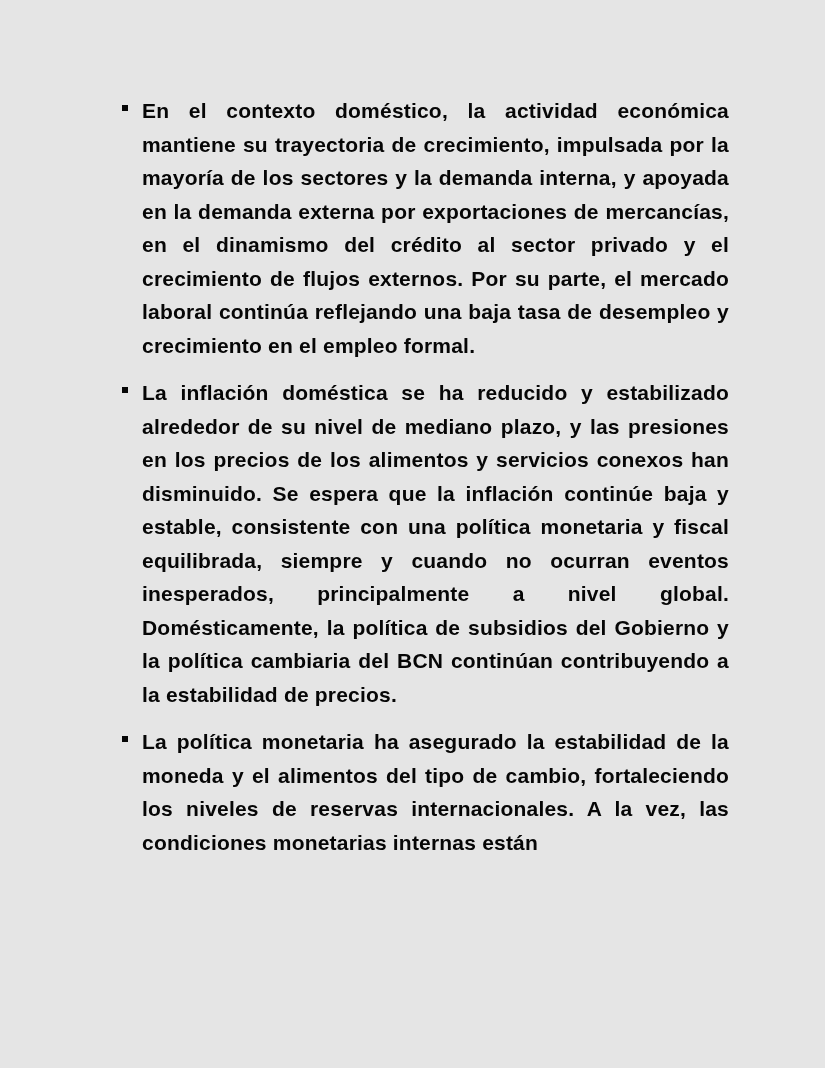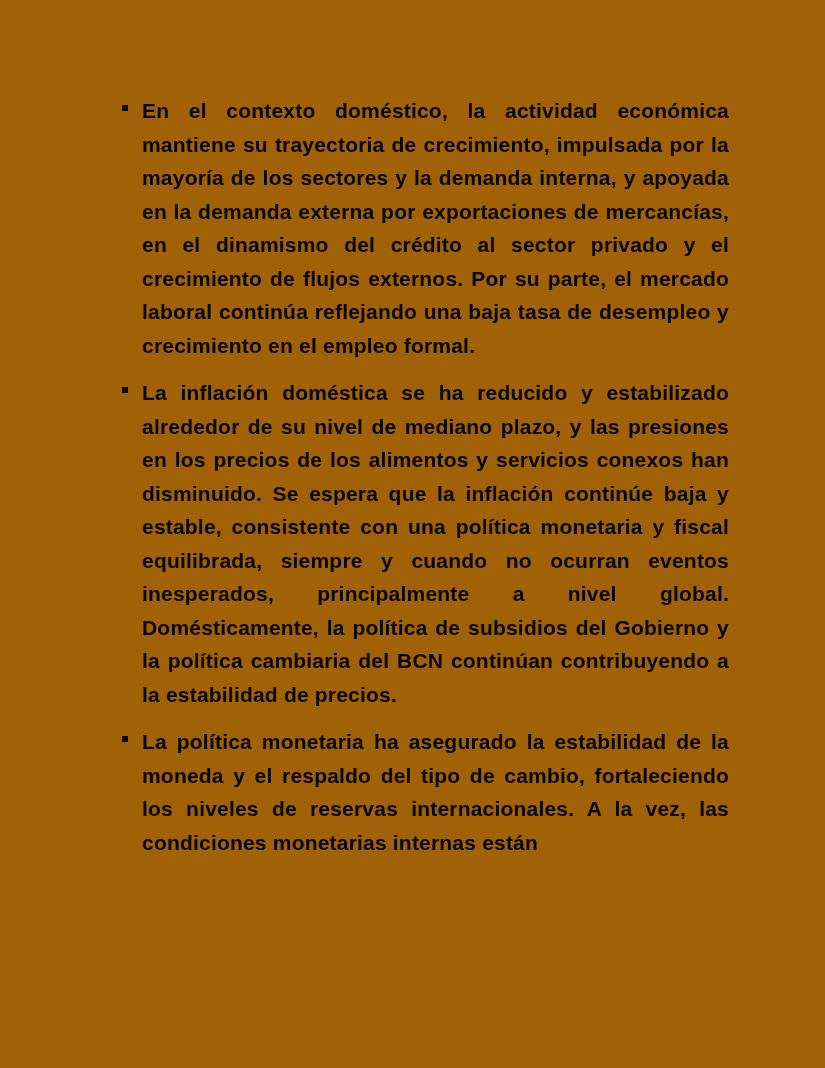--- a/index.html
+++ b/index.html
@@ -5,21 +5,21 @@
 <style>
   html, body {
     margin: 0;
     padding: 0;
     background: #ffffff;
   }
   .page {
     position: relative;
     width: 825px;
     height: 1068px;
-    background: #a16207;
+    background: #e5e5e5;
     overflow: hidden;
   }
   .content {
     position: absolute;
     top: 94px;
     left: 142px;
     width: 587px;
   }
   ul.bullet-list {
     list-style: none;
@@ -64,17 +64,17 @@
       <li>
         <span class="bullet-marker"></span>
         <span class="para">En el contexto doméstico, la actividad económica mantiene su trayectoria de crecimiento, impulsada por la mayoría de los sectores y la demanda interna, y apoyada en la demanda externa por exportaciones de mercancías, en el dinamismo del crédito al sector privado y el crecimiento de flujos externos. Por su parte, el mercado laboral continúa reflejando una baja tasa de desempleo y crecimiento en el empleo formal.</span>
       </li>
       <li>
         <span class="bullet-marker"></span>
         <span class="para">La inflación doméstica se ha reducido y estabilizado alrededor de su nivel de mediano plazo, y las presiones en los precios de los alimentos y servicios conexos han disminuido. Se espera que la inflación continúe baja y estable, consistente con una política monetaria y fiscal equilibrada, siempre y cuando no ocurran eventos inesperados, principalmente a nivel global. Domésticamente, la política de subsidios del Gobierno y la política cambiaria del BCN continúan contribuyendo a la estabilidad de precios.</span>
       </li>
       <li>
         <span class="bullet-marker"></span>
-        <span class="para">La política monetaria ha asegurado la estabilidad de la moneda y el respaldo del tipo de cambio, fortaleciendo los niveles de reservas internacionales. A la vez, las condiciones monetarias internas están</span>
+        <span class="para">La política monetaria ha asegurado la estabilidad de la moneda y el alimentos del tipo de cambio, fortaleciendo los niveles de reservas internacionales. A la vez, las condiciones monetarias internas están</span>
       </li>
     </ul>
   </div>
 </div>
 
 </body></html>

